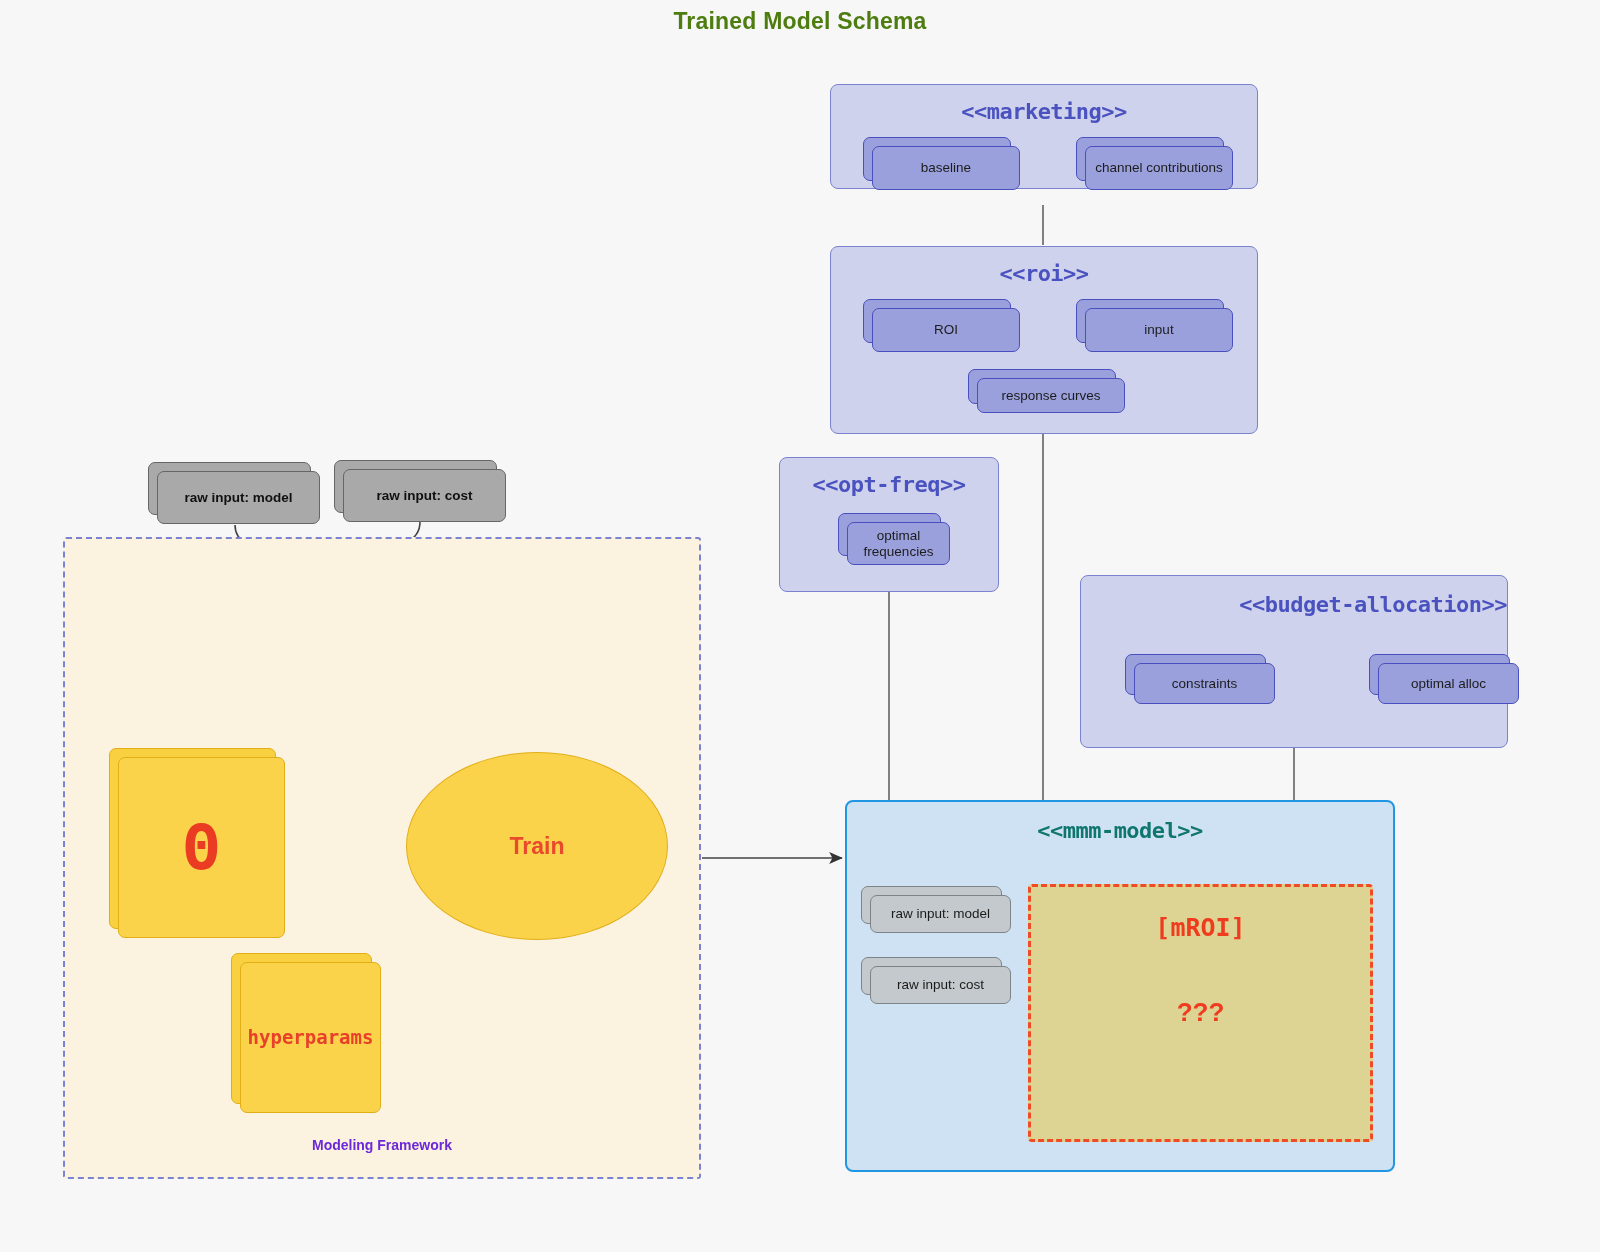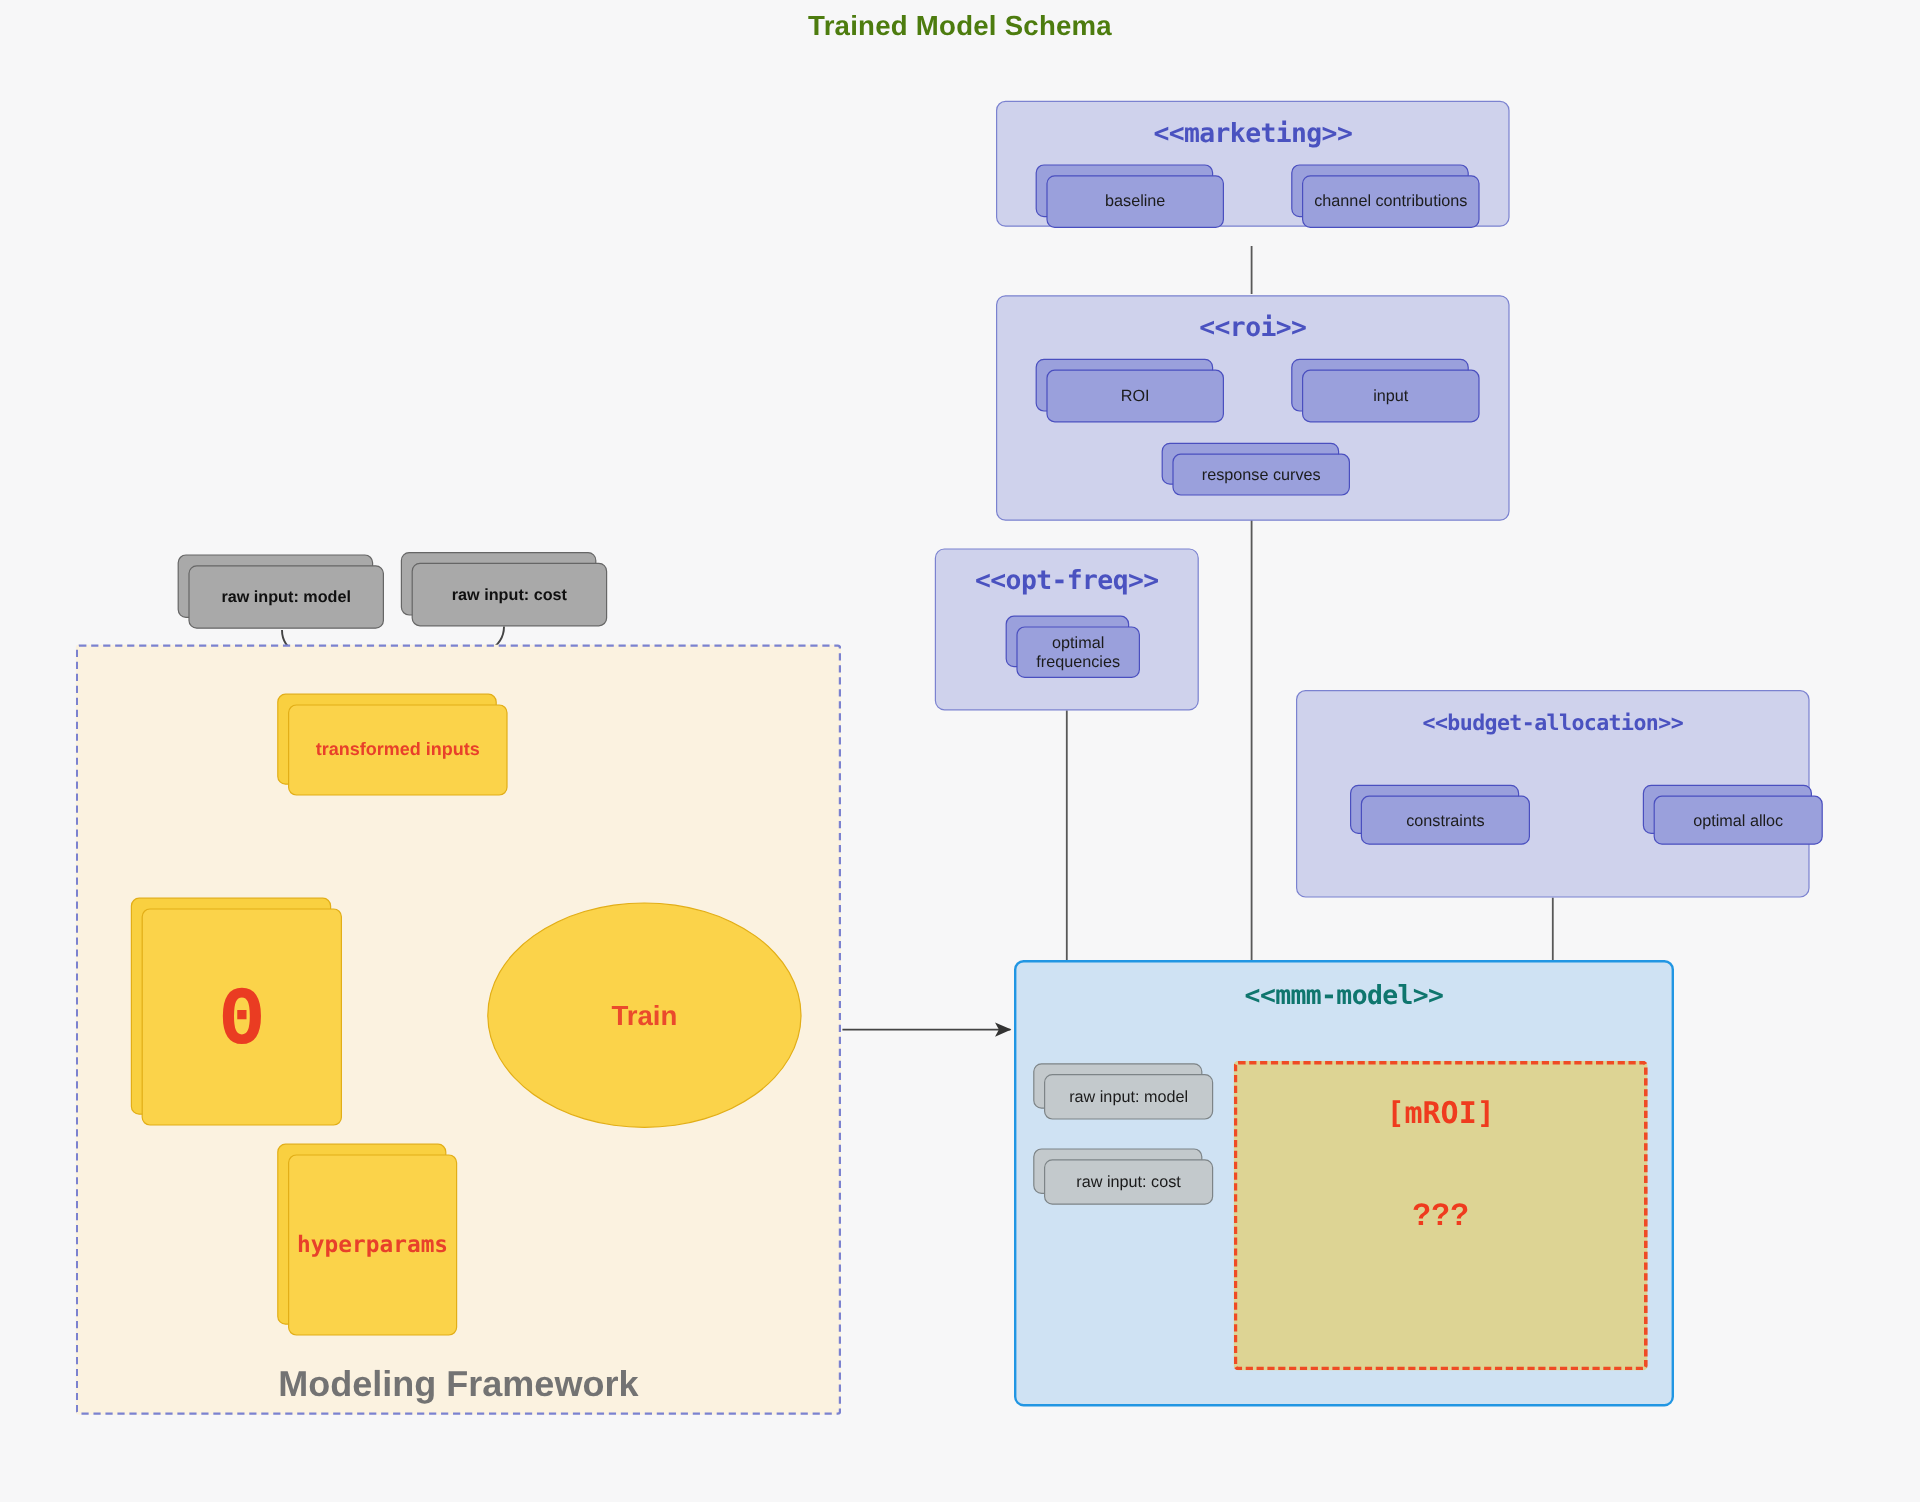--- a/index.html
+++ b/index.html
@@ -61,21 +61,21 @@
 
   
   .framework{
     position:absolute;box-sizing:border-box;
     background:#fbf2e0;
     border:2px dashed #7b82d0;
     border-radius:3px;
   }
   .framework-label{
     position:absolute;left:0;width:100%;text-align:center;
-    font-size:30px;font-weight:bold;color:#737373;
+    font-size:14px;font-weight:bold;color:#6d28d9;
   }
 
   
   .ellipse{
     position:absolute;border-radius:50%;
     background:#fbd34a;border:1.8px solid #e2ae17;
     display:flex;align-items:center;justify-content:center;
     font-size:23px;font-weight:bold;color:#ea4a2c;
   }
 
@@ -184,21 +184,21 @@
       <div class="front">
         <span style="display:block">
           <span>optimal</span><br>
           <span>frequencies</span>
         </span>
       </div>
     </div>
   </div>
 
   <div class="pkg purple" style="left:1080px;top:575px;width:428px;height:173px;">
-    <div class="pkg-title" style="top:16px;font-size:18px;">&lt;&lt;budget-allocation&gt;&gt;</div>
+    <div class="pkg-title" style="top:16px;font-size:22px;text-align:right;">&lt;&lt;budget-allocation&gt;&gt;</div>
     <div class="card violet" style="left:44px;top:78px;width:150px;height:50px;">
       <div class="shadow"></div>
       <div class="front">constraints</div>
     </div>
     <div class="card violet" style="left:244px;top:78px;width:150px;height:50px;margin-left:44px;">
       <div class="shadow"></div>
       <div class="front">optimal alloc</div>
     </div>
   </div>
 
@@ -226,24 +226,20 @@
   </div>
   <div class="card grey" style="left:334px;top:460px;width:172px;height:62px;">
     <div class="shadow"></div>
     <div class="front">raw input: cost</div>
   </div>
 
   <div class="framework" style="left:63px;top:537px;width:638px;height:642px;">
     <div class="framework-label" style="top:598px;">Modeling Framework</div>
   </div>
 
-  <div class="card yellow strong" style="left:231px;top:578px;width:192px;height:85px;">
-    <div class="shadow"></div>
-    <div class="front bold-red">transformed inputs</div>
-  </div>
 
   <div class="card yellow strong" style="left:109px;top:748px;width:176px;height:190px;">
     <div class="shadow"></div>
     <div class="front">
       <span class="theta">Θ</span>
     </div>
   </div>
 
   <div class="card yellow strong" style="left:231px;top:953px;width:150px;height:160px;">
     <div class="shadow"></div>

